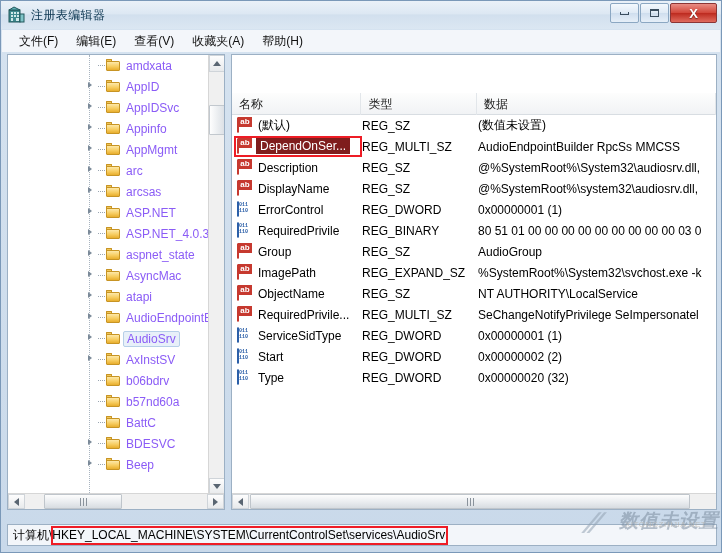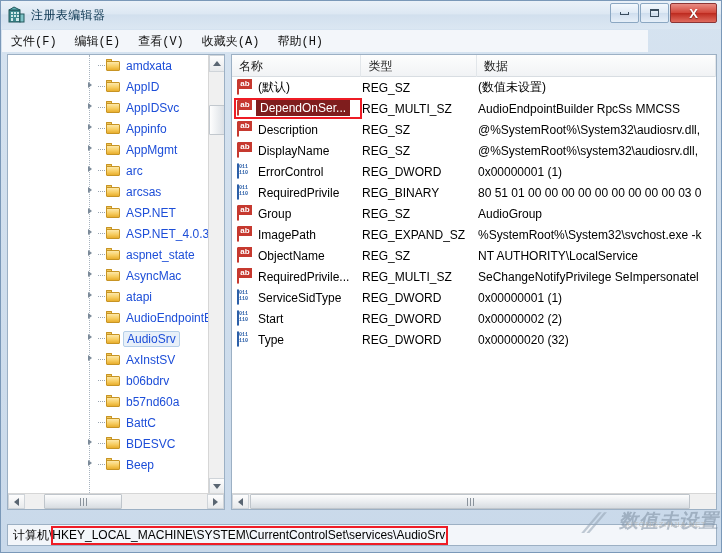--- a/index.html
+++ b/index.html
@@ -54,24 +54,24 @@
     background: linear-gradient(to bottom, #e98d84 0%, #d2483c 48%, #bd2b20 52%, #e06b5e 100%);
     display: flex; align-items: center; justify-content: center;
     color: #fff; font-size: 13px; font-weight: bold;
     text-shadow: 0 1px 1px rgba(0,0,0,.45);
     cursor: default;
   }
 
   
   .menubar {
     position: absolute; left: 1px; top: 29px;
-    width: 646px; height: 22px;
+    width: 718px; height: 22px;
     background: #f3f6fa;
     display: flex; align-items: center;
-    font-family: Liberation Mono, monospace;
+    padding-left: 8px;
   }
   .menu-item {
     font-size: 12px; color: #101010;
     padding: 2px 9px;
     white-space: nowrap; cursor: default;
   }
 
   
   .main {
     position: absolute; left: 6px; top: 53px;
@@ -90,21 +90,21 @@
   .tree-clip {
     position: absolute; left: 0; top: 0;
     width: 203px; height: 440px;
     overflow: hidden;
   }
   .tree-row {
     position: relative;
     height: 21px;
     display: flex; align-items: center;
     white-space: nowrap;
-    font-size: 12px; color: #1d4ed8;
+    font-size: 12px; color: #8b5cf6;
     padding-left: 78px;
   }
   .tree-row .twisty {
     position: absolute; left: 80px; top: 6px;
     width: 0; height: 0;
     border-left: 4px solid #7b8a99;
     border-top: 3.5px solid transparent;
     border-bottom: 3.5px solid transparent;
   }
   .tree-row .dots {
@@ -198,20 +198,21 @@
     background: #ffffff;
     border: 1px solid #9cb0c4;
     overflow: hidden;
   }
   .lv-header {
     position: relative;
     height: 22px;
     background: linear-gradient(to bottom, #fdfdfd 0%, #f1f3f5 100%);
     border-bottom: 1px solid #d8dde2;
     display: flex;
+    margin-top: 38px;
   }
   .lv-col {
     position: relative;
     font-size: 12px; color: #1a1a1a;
     display: flex; align-items: center;
     padding-left: 7px;
     border-right: 1px solid #e2e6ea;
     height: 22px;
   }
   .lv-body { position: relative; height: 418px; overflow: hidden; }

